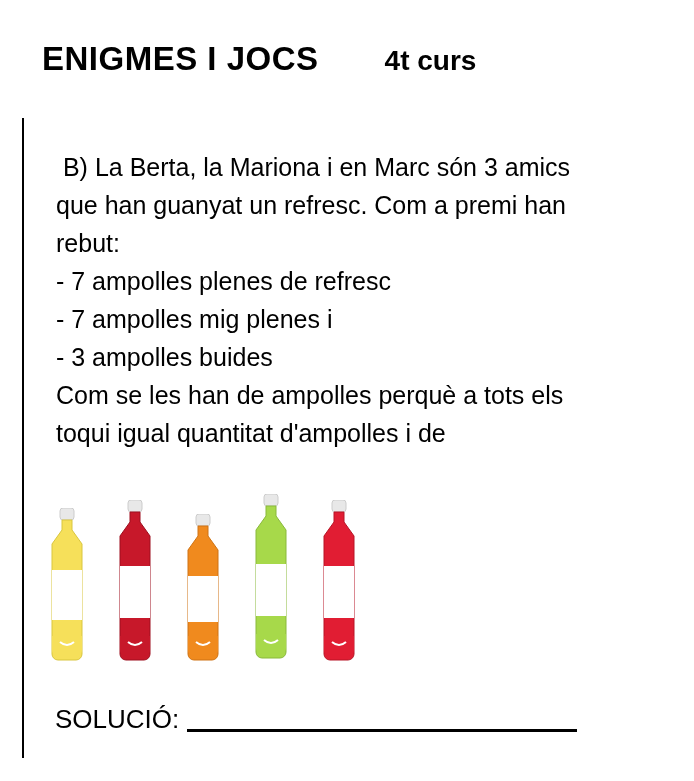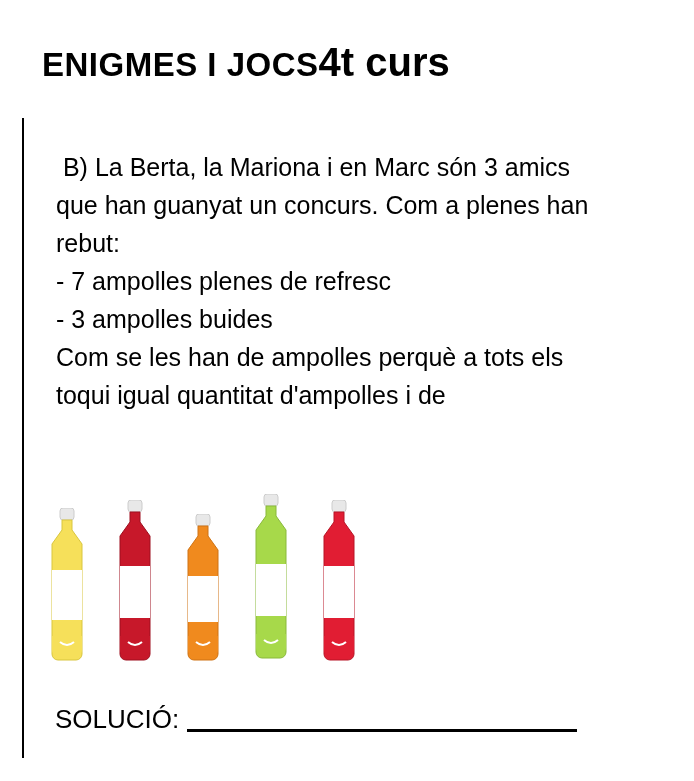--- a/index.html
+++ b/index.html
@@ -27,22 +27,23 @@
     display: flex;
     align-items: baseline;
   }
   .doc-title {
     font-size: 33px;
     font-weight: bold;
     letter-spacing: 0.5px;
     white-space: nowrap;
   }
   .doc-subtitle {
-    font-size: 40px;
+    font-size: 28px;
     font-weight: bold;
+    margin-left: 66px;
     white-space: nowrap;
   }
   .left-rule {
     position: absolute;
     left: 22px;
     top: 118px;
     width: 2px;
     height: 640px;
     background: #000000;
   }
@@ -99,23 +100,24 @@
 
   <div class="header-row">
     <div class="doc-title">ENIGMES I JOCS</div>
     <div class="doc-subtitle">4t curs</div>
   </div>
 
   <div class="left-rule"></div>
 
   <div class="body-block">
     <div class="body-line"> B) La Berta, la Mariona i en Marc són 3 amics</div>
-    <div class="body-line">que han guanyat un concurs. Com a plenes han</div>
+    <div class="body-line">que han guanyat un refresc. Com a premi han</div>
     <div class="body-line">rebut:</div>
     <div class="body-line">- 7 ampolles plenes de refresc</div>
+    <div class="body-line">- 7 ampolles mig plenes i</div>
     <div class="body-line">- 3 ampolles buides</div>
     <div class="body-line">Com se les han de ampolles perquè a tots els</div>
     <div class="body-line">toqui igual quantitat d'ampolles i de</div>
   </div>
 
   <div class="bottles">
 
     <div class="bottle" style="left:8px; top:20px;">
       <svg width="58" height="160" viewBox="0 0 58 160">
         <rect x="22" y="0" width="14" height="12" rx="3" fill="#e8e8e8" stroke="#cccccc" stroke-width="1"></rect>

